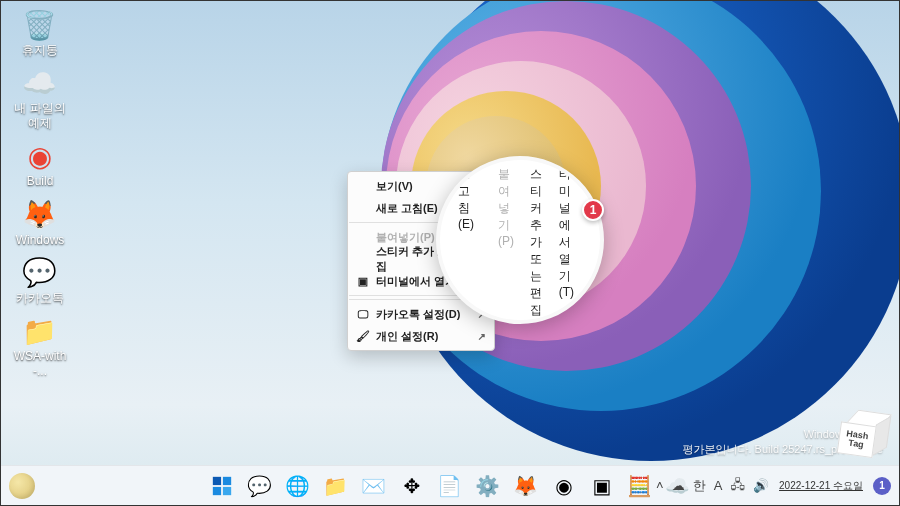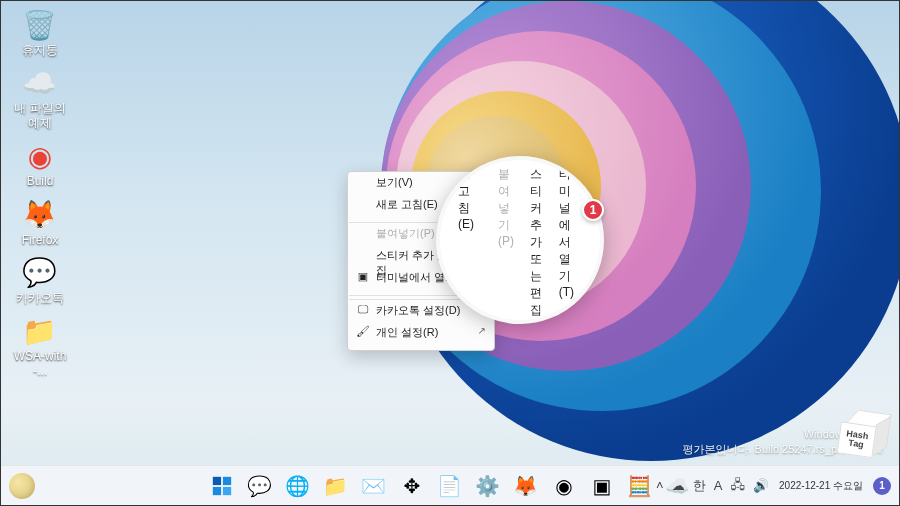--- a/index.html
+++ b/index.html
@@ -38,22 +38,22 @@
                  font-size: 28px; margin-bottom: 2px; }
     .dicon-label { font-size: 12px; color: #fff; text-shadow: 0 1px 2px rgba(0,0,0,0.8);
                    text-align: center; line-height: 1.2; max-width: 68px; word-break: break-all; }
 
     
     .ctx {
       position: absolute; left: 346px; top: 170px; width: 148px;
       background: #fcfcfc; border: 1px solid #d0d0d0; border-radius: 4px;
       box-shadow: 0 6px 18px rgba(0,0,0,0.2); padding: 3px 0; font-size: 11px;
     }
-    .ctx-item { display: flex; align-items: flex-start; height: 22px; padding: 0 10px 0 28px;
-                color: #222; cursor: pointer; position: relative; }
+    .ctx-item { display: flex; align-items: center; height: 22px; padding: 0 10px 0 28px;
+                color: #222; cursor: pointer; position: relative; font-weight: bold; }
     .ctx-item.disabled { color: #b0b0b0; cursor: default; }
     .ctx-sep { height: 1px; background: #e0e0e0; margin: 3px 1px; }
     .ctx-chev { position: absolute; right: 8px; color: #888; font-size: 9px; }
     .ctx-icon { position: absolute; left: 8px; width: 14px; text-align: center; font-size: 11px; }
     .ctx-link { position: absolute; right: 8px; color: #666; font-size: 10px; }
 
     
     .zoom {
       position: absolute; left: 435px; top: 155px; width: 168px; height: 168px;
       border-radius: 50%; background: #fff; border: 4px solid #f8f8f8;
@@ -99,21 +99,21 @@
                background: radial-gradient(circle at 35% 35%, #f5e7a8, #d8c070);
                box-shadow: inset -2px -2px 4px rgba(0,0,0,0.1); }
     .tb-center { margin: 0 auto; display: flex; gap: 2px; align-items: center; }
     .tb-btn { width: 36px; height: 36px; display: flex; align-items: center; justify-content: center;
               border-radius: 4px; cursor: pointer; }
     .tb-btn svg, .tb-btn span { width: 22px; height: 22px; font-size: 20px; display:flex;
                                 align-items:center; justify-content:center; }
     .tb-right { position: absolute; right: 8px; display: flex; align-items: center; gap: 10px;
                 font-size: 11px; color: #333; }
     .tray-icons { display: flex; gap: 8px; align-items: center; font-size: 13px; color: #444; }
-    .clock { text-align: right; line-height: 1.15; font-size: 10px; }
+    .clock { text-align: right; line-height: 1.15; font-size: 10px; text-decoration: underline; }
     .notif { width: 18px; height: 18px; border-radius: 50%; background: #5b5fc7;
              color: #fff; font-size: 10px; display: flex; align-items: center;
              justify-content: center; font-weight: 600; }
   </style>
 </head>
 <body>
 
 <div class="bloom">
   <div class="petal p1"></div>
     <div class="petal p2"></div>
@@ -132,21 +132,21 @@
     <div class="dicon">
       <div class="dicon-img" style="color: rgb(10, 132, 216);">☁️</div>
       <div class="dicon-label">내 파일의 예제</div>
     </div>
     <div class="dicon">
       <div class="dicon-img" style="color: rgb(234, 67, 53);">◉</div>
       <div class="dicon-label">Build</div>
     </div>
     <div class="dicon">
       <div class="dicon-img">🦊</div>
-      <div class="dicon-label">Firefox</div>
+      <div class="dicon-label">Windows</div>
     </div>
     <div class="dicon">
       <div class="dicon-img" style="color: rgb(250, 225, 0);">💬</div>
       <div class="dicon-label">카카오톡</div>
     </div>
     <div class="dicon">
       <div class="dicon-img">📁</div>
       <div class="dicon-label">WSA-with-...</div>
     </div>
   </div>

